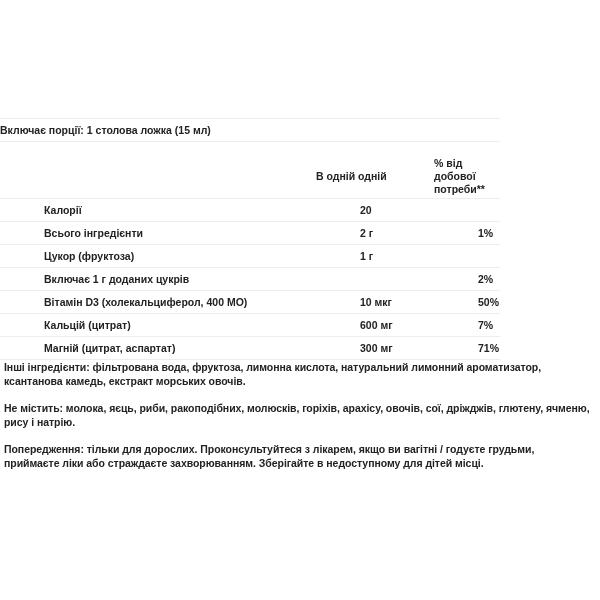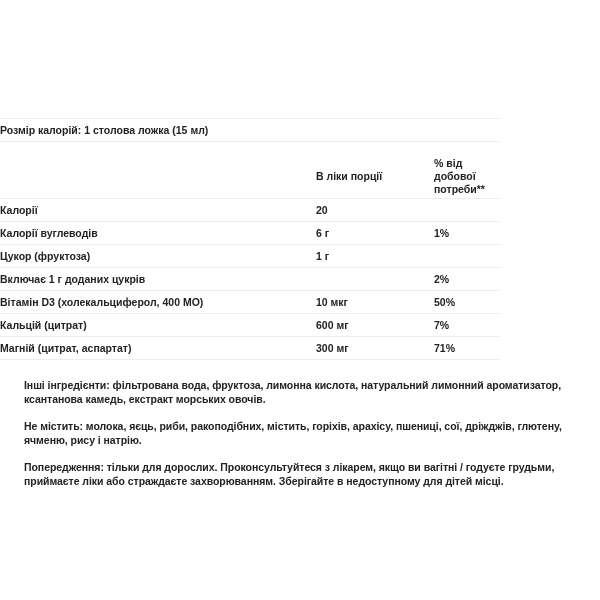--- a/index.html
+++ b/index.html
@@ -72,37 +72,38 @@
     vertical-align: middle;
   }
   .head-dv {
     line-height: 13px;
     padding-top: 1px;
   }
 
   .row-data td {
     height: 22px;
     line-height: 22px;
+    padding-left: 44px;
   }
 
   .row-note td {
     height: 23px;
     line-height: 23px;
     font-weight: bold;
   }
   .serv-count { padding-left: 10px; }
 
   
   .paras {
     position: absolute;
     left: 0;
-    top: 378px;
+    top: 360px;
     width: 600px;
     box-sizing: border-box;
-    padding: 0 10px 0 24px;
+    padding: 0 10px 0 4px;
   }
   .para {
     font-size: 10.5px;
     font-weight: bold;
     line-height: 14px;
     color: #222222;
     margin: 0 0 13px 0;
     letter-spacing: -0.05px;
   }
   .para.last { margin-bottom: 0; }
@@ -115,40 +116,40 @@
   <div class="panel">
     <table class="facts">
       <colgroup>
         <col class="col-name">
         <col class="col-serve">
         <col class="col-dv">
       </colgroup>
       <tbody>
 
         <tr class="row-serving">
-          <td class="cell-pad-l" colspan="3"><span>Розмір калорій:</span>
+          <td class="cell-pad-l" colspan="3"><span>Включає порції:</span>
             <span>1 столова ложка (15 мл)</span></td>
         </tr>
 
 
         <tr class="row-head">
           <td class="cell-pad-l"></td>
-          <td>В ліки порції</td>
+          <td>В одній одній</td>
           <td class="head-dv">% від добової потреби**</td>
         </tr>
 
         <tr class="row-data">
           <td class="cell-pad-l">Калорії</td>
           <td>20</td>
           <td></td>
         </tr>
 
         <tr class="row-data">
-          <td class="cell-pad-l">Калорії вуглеводів</td>
-          <td>6 г</td>
+          <td class="cell-pad-l">Всього інгредієнти</td>
+          <td>2 г</td>
           <td>1%</td>
         </tr>
 
         <tr class="row-data">
           <td class="cell-pad-l">Цукор (фруктоза)</td>
           <td>1 г</td>
           <td></td>
         </tr>
 
         <tr class="row-data">
@@ -175,17 +176,17 @@
           <td>71%</td>
         </tr>
 
 
       </tbody>
     </table>
   </div>
 
   <div class="paras">
     <p class="para">Інші інгредієнти: фільтрована вода, фруктоза, лимонна кислота, натуральний лимонний ароматизатор, ксантанова камедь, екстракт морських овочів.</p>
-    <p class="para">Не містить: молока, яєць, риби, ракоподібних, містить, горіхів, арахісу, пшениці, сої, дріжджів, глютену, ячменю, рису і натрію.</p>
+    <p class="para">Не містить: молока, яєць, риби, ракоподібних, молюсків, горіхів, арахісу, овочів, сої, дріжджів, глютену, ячменю, рису і натрію.</p>
     <p class="para last">Попередження: тільки для дорослих. Проконсультуйтеся з лікарем, якщо ви вагітні / годуєте грудьми, приймаєте ліки або страждаєте захворюванням. Зберігайте в недоступному для дітей місці.</p>
   </div>
 
 </div>
 
 </body></html>

